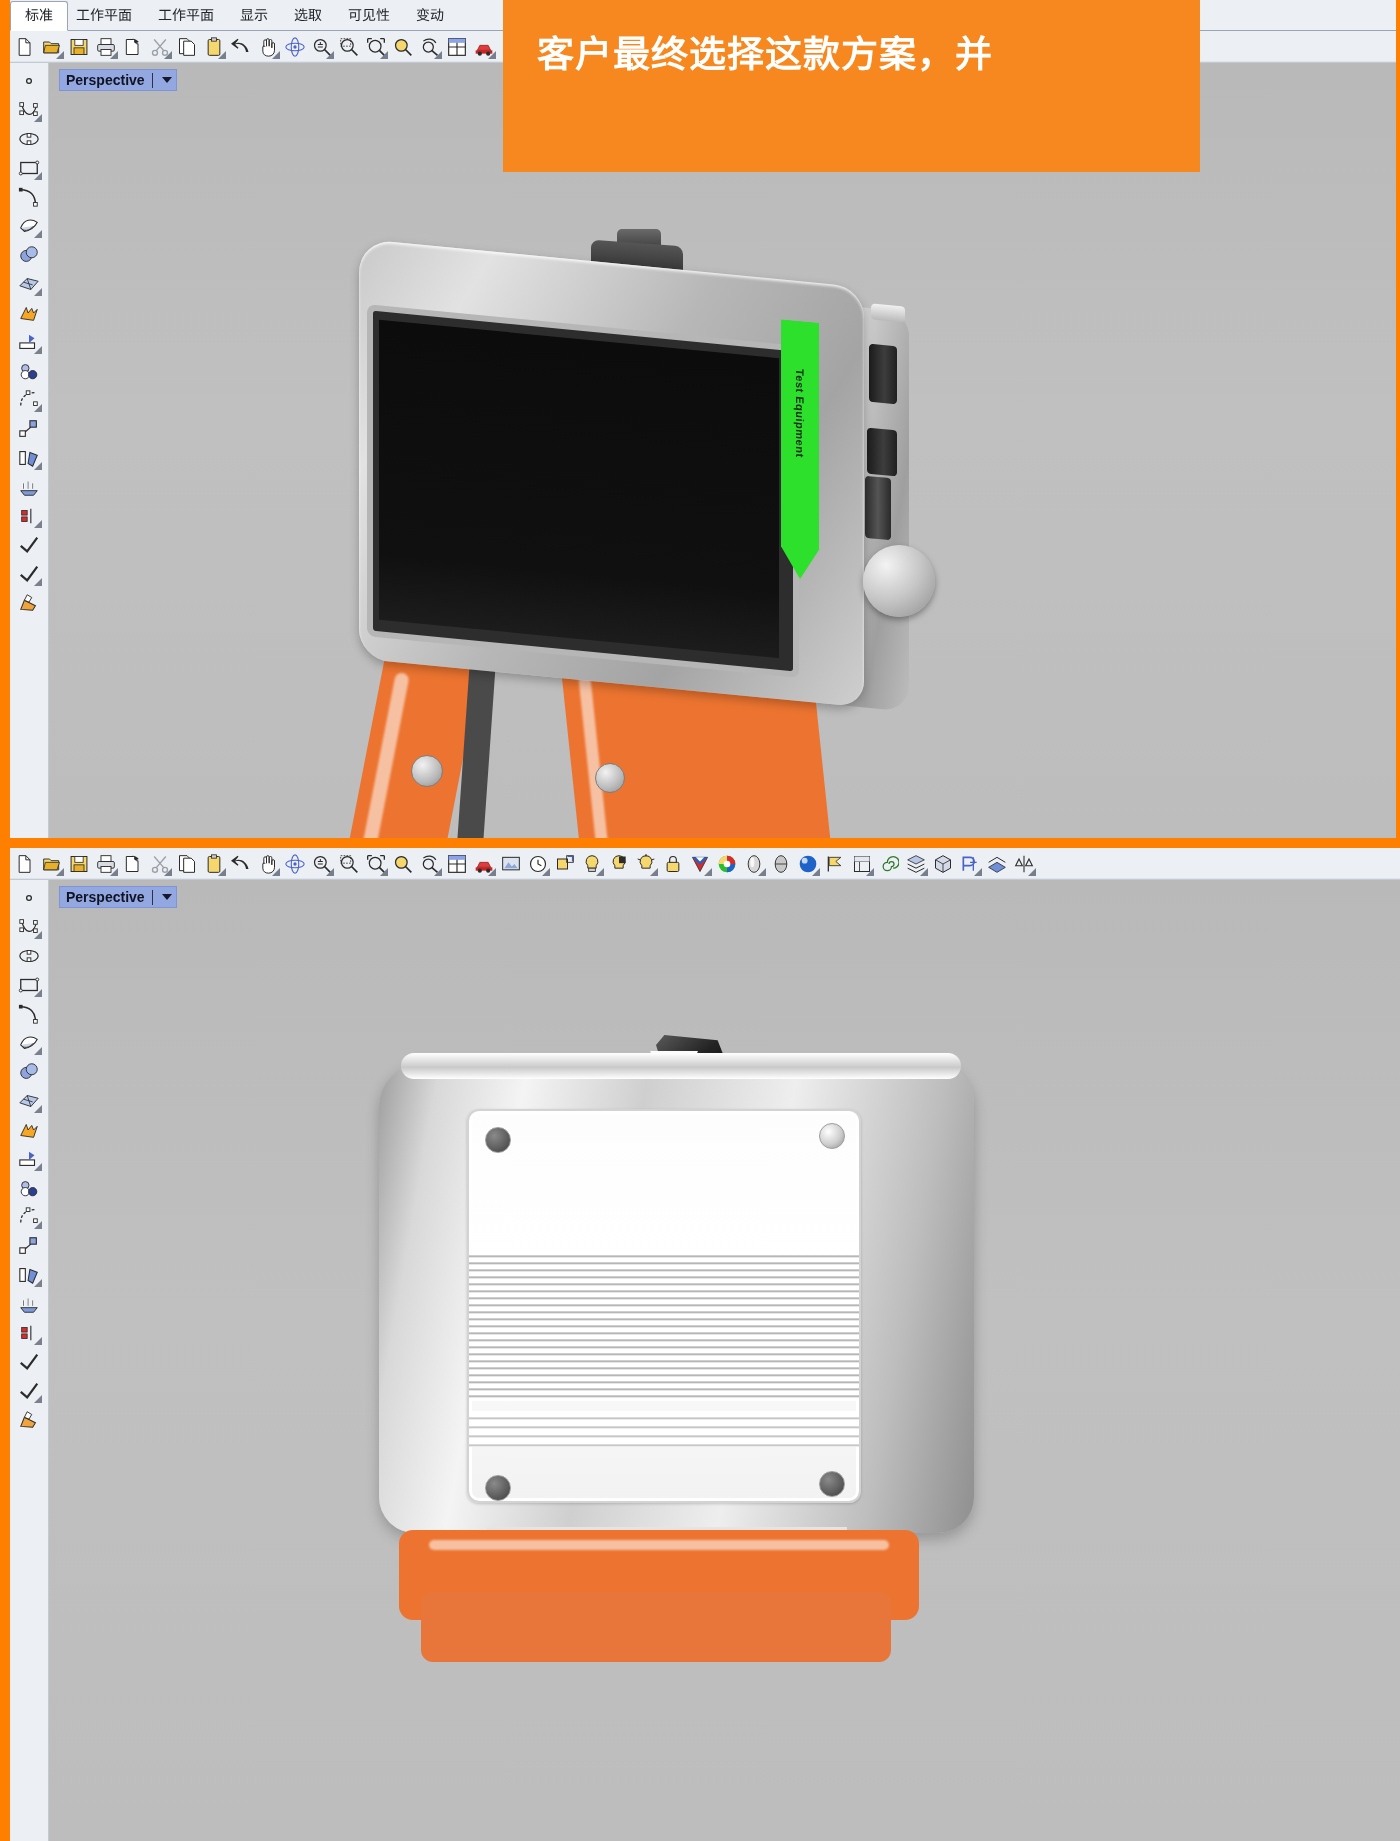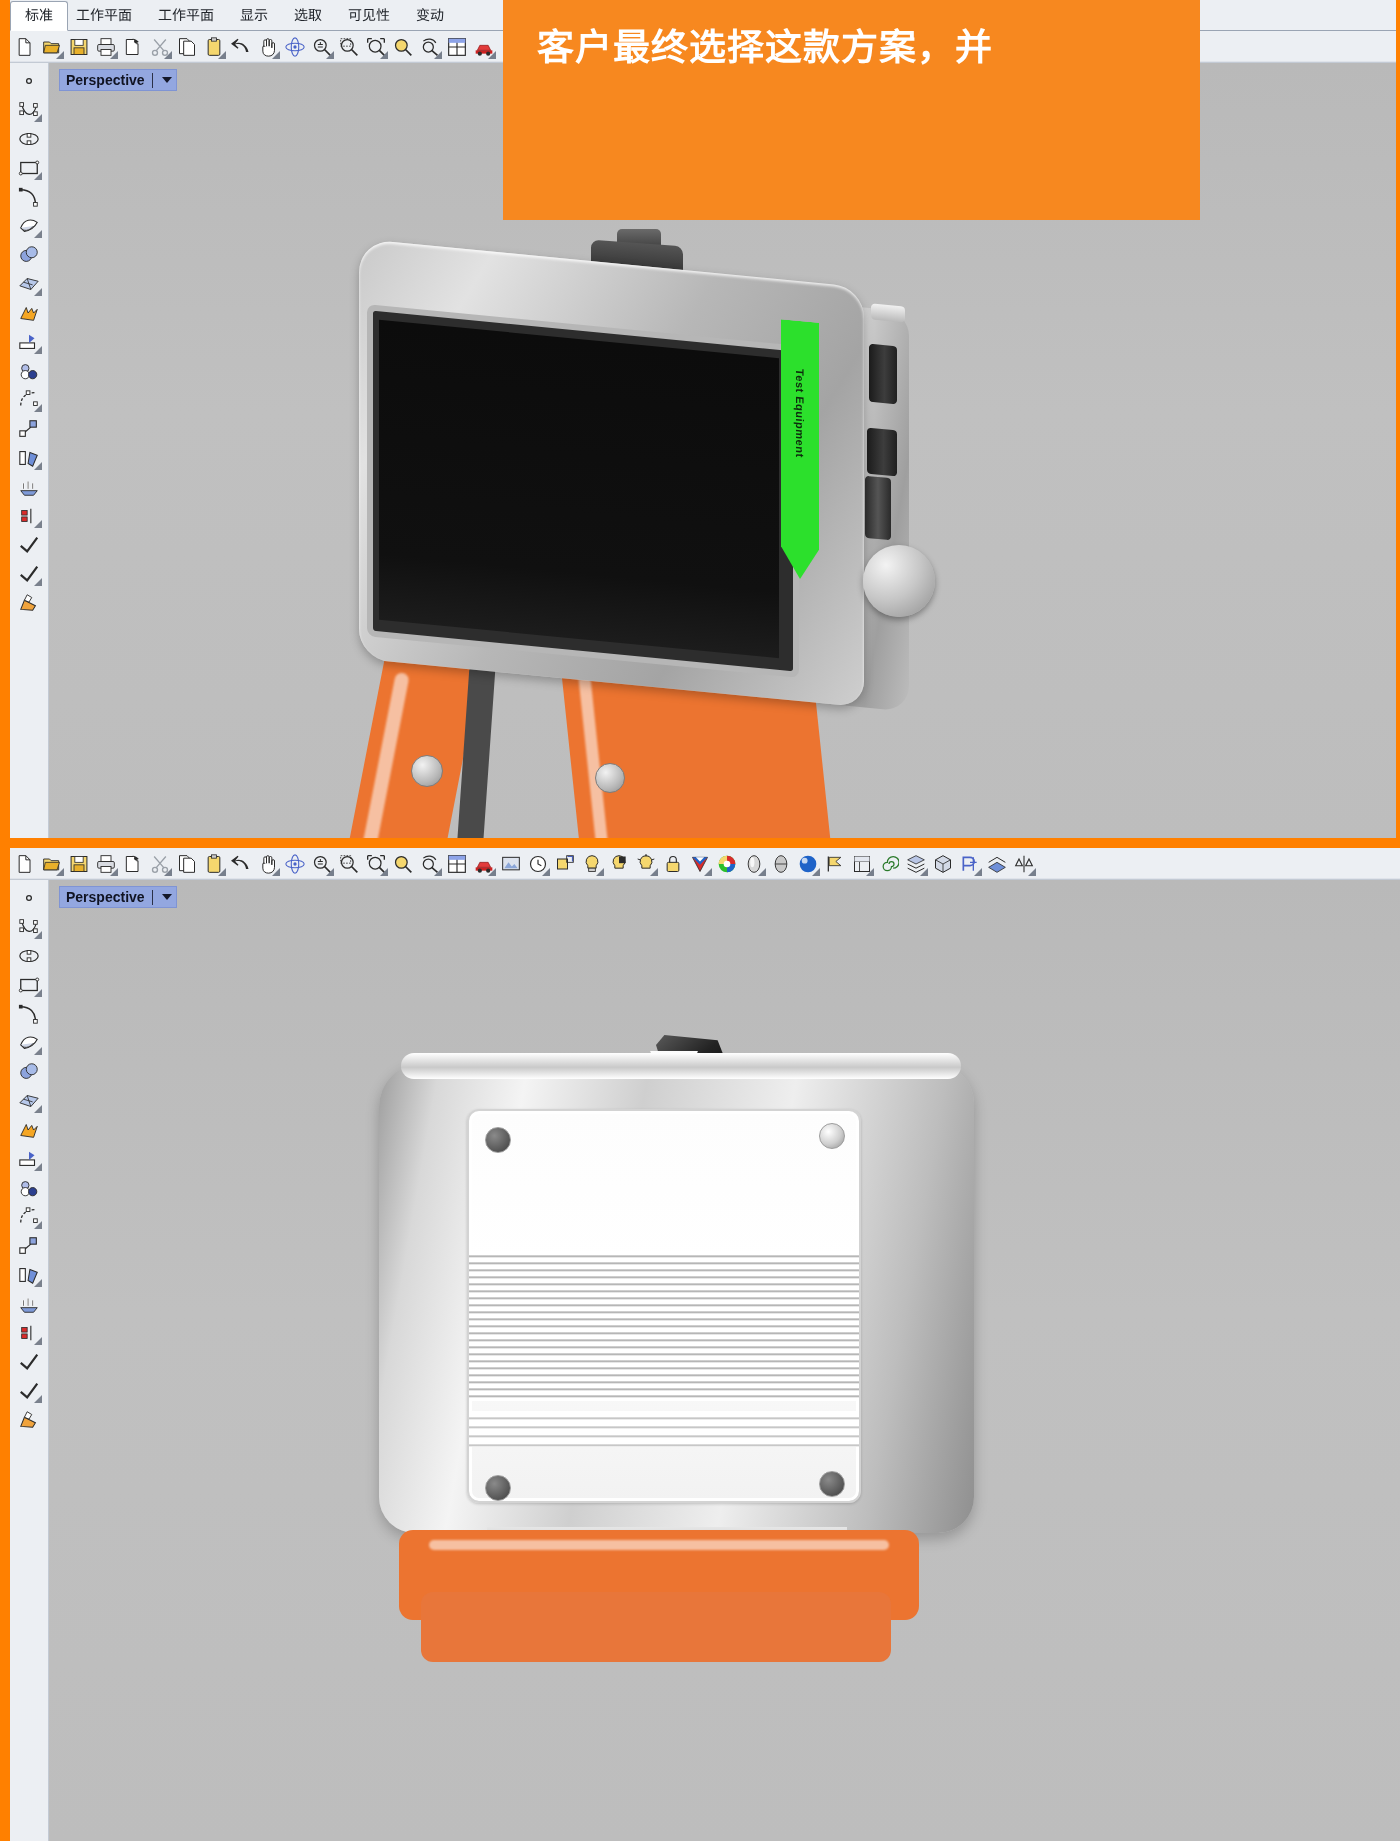--- a/index.html
+++ b/index.html
@@ -74,23 +74,23 @@
     border:1px solid #7f94d4;
   }
   .vp-tag .caret{
     width:0;height:0;border-left:5px solid transparent;border-right:5px solid transparent;
     border-top:6px solid #14182a;margin-left:2px;
   }
   .vp-tag .divider{width:1px;height:15px;background:#2b3147;}
 
   
   #callout-banner{
-    position:absolute;left:503px;top:0;width:697px;height:220px;
+    position:absolute;left:503px;top:0;width:697px;height:172px;
     background:#f7881f;z-index:50;
-    padding:20px 30px 0 34px;box-sizing:border-box;
+    padding:27px 30px 0 34px;box-sizing:border-box;
     color:#ffffff;
   }
   #callout-banner .line{
     font-size:37px;font-weight:bold;line-height:56px;letter-spacing:1px;
     font-family:"DejaVu Sans","Liberation Sans",sans-serif;
   }
 
   
   .scene{position:absolute;inset:0;}
 

